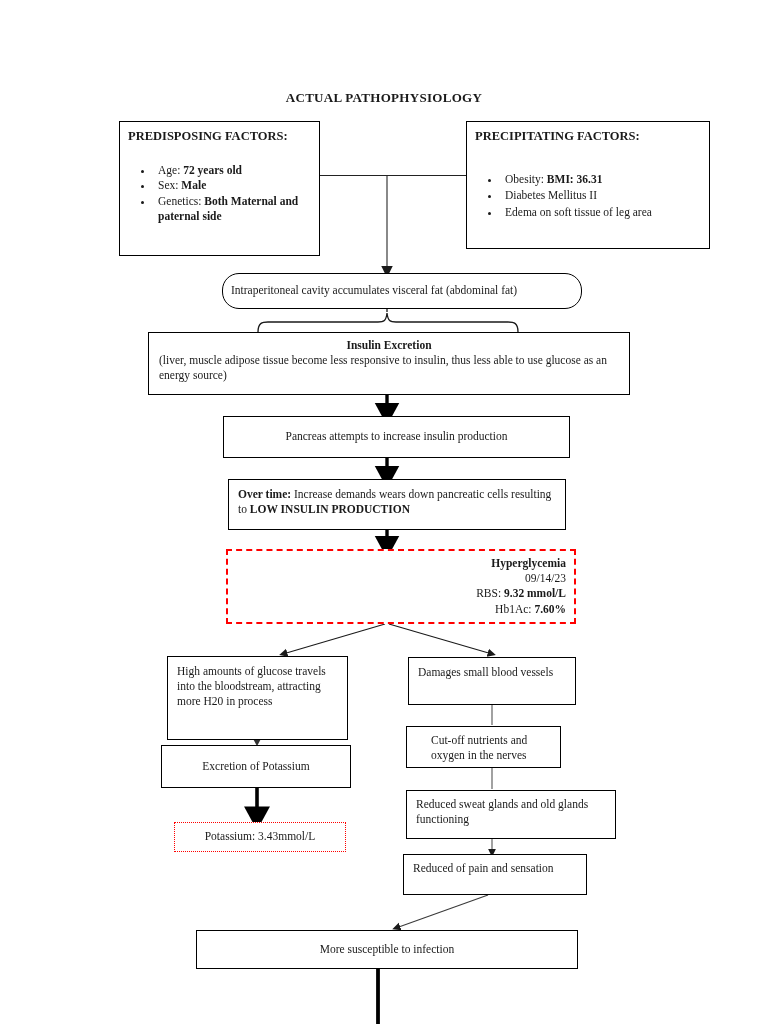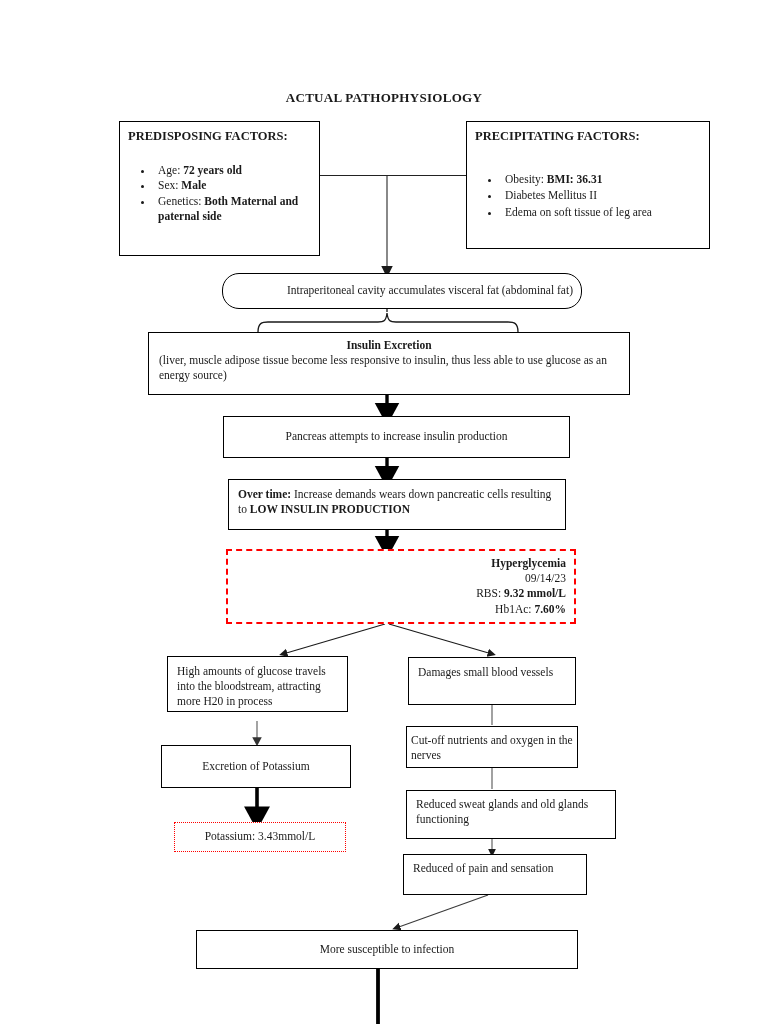--- a/index.html
+++ b/index.html
@@ -160,21 +160,21 @@
       </li>
       <li>
         <span>Diabetes Mellitus II</span>
       </li>
       <li>
         <span>Edema on soft tissue of leg area</span>
       </li>
     </ul>
   </div>
 
-  <div class="node center" style="left:222px; top:273px; width:360px; height:36px; display:flex; align-items:center; justify-content:flex-end;border-radius:17px;">
+  <div class="node center" style="left:222px; top:273px; width:360px; height:36px; display:flex; align-items:center; justify-content:flex-start;border-radius:17px;">
     <span>Intraperitoneal cavity accumulates visceral fat (abdominal fat)</span>
   </div>
 
   <div class="node left" style="left:148px; top:332px; width:482px; height:63px; padding:5px 10px;">
     <span class="nodeline" style="text-align:center; font-weight:bold;">Insulin Excretion</span>
     <span class="nodeline">(liver, muscle adipose tissue become less responsive to insulin, thus less able to use glucose as an energy source)</span>
   </div>
 
   <div class="node center" style="left:223px; top:416px; width:347px; height:42px; display:flex; align-items:center; justify-content:center;">
     <span>Pancreas attempts to increase insulin production</span>
@@ -184,37 +184,37 @@
     <span><b>Over time:</b><span> Increase demands wears down pancreatic cells resulting to </span><b>LOW INSULIN PRODUCTION</b></span>
   </div>
 
   <div class="node redbox" style="left:226px; top:549px; width:350px; height:75px; padding:5px 8px;">
     <span class="nodeline" style="font-weight:bold;">Hyperglycemia</span>
     <span class="nodeline">09/14/23</span>
     <span class="nodeline"><span>RBS: </span><b>9.32 mmol/L</b></span>
     <span class="nodeline"><span>Hb1Ac: </span><b>7.60%</b></span>
   </div>
 
-  <div class="node left" style="left:167px; top:656px; width:181px; height:56px; padding:7px 9px;">
+  <div class="node left" style="left:167px; top:656px; width:181px; height:84px; padding:7px 9px;">
     <span>High amounts of glucose travels into the bloodstream, attracting more H20 in process</span>
   </div>
 
   <div class="node center" style="left:161px; top:745px; width:190px; height:43px; display:flex; align-items:center; justify-content:center;">
     <span>Excretion of Potassium</span>
   </div>
 
   <div class="node reddot" style="left:174px; top:822px; width:172px; height:30px; display:flex; align-items:center; justify-content:center;">
     <span>Potassium: 3.43mmol/L</span>
   </div>
 
   <div class="node left" style="left:408px; top:657px; width:168px; height:48px; padding:7px 9px;">
     <span>Damages small blood vessels</span>
   </div>
 
-  <div class="node left" style="left:406px; top:726px; width:172px; height:42px; padding:6px 4px;">
+  <div class="node left" style="left:406px; top:726px; width:155px; height:42px; padding:6px 24px;">
     <span>Cut-off nutrients and oxygen in the nerves</span>
   </div>
 
   <div class="node left" style="left:406px; top:790px; width:210px; height:49px; padding:6px 9px;">
     <span>Reduced sweat glands and old glands functioning</span>
   </div>
 
   <div class="node left" style="left:403px; top:854px; width:184px; height:41px; padding:6px 9px;">
     <span>Reduced of pain and sensation</span>
   </div>

